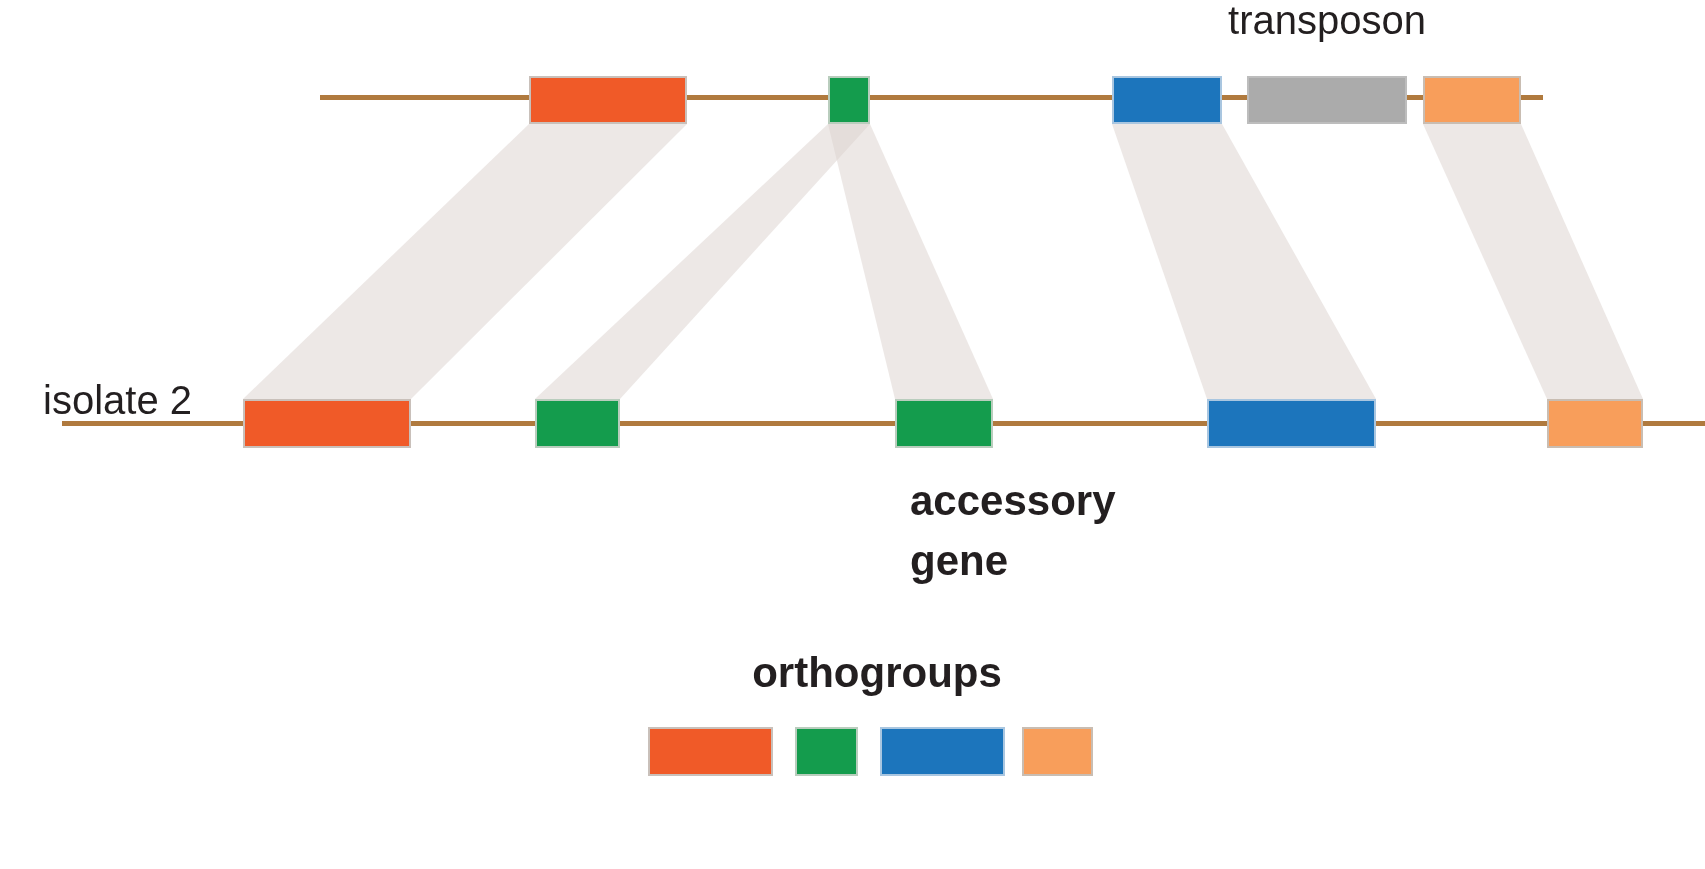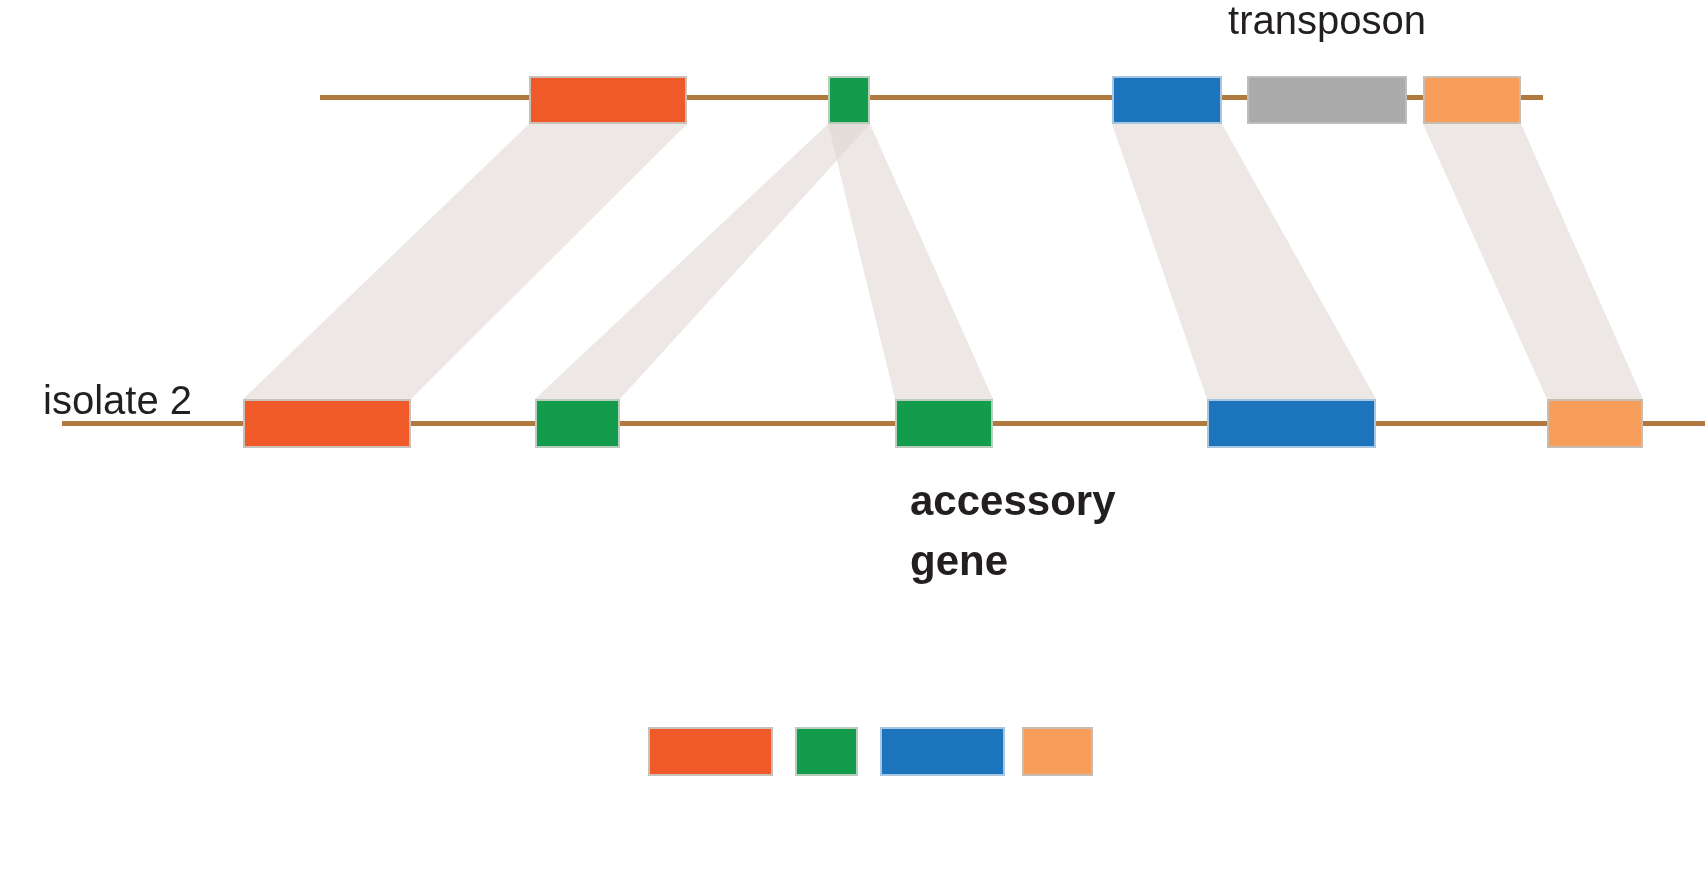--- a/index.html
+++ b/index.html
@@ -47,20 +47,21 @@
       <div class="gene" style="left: 1547px; top: 399px; width: 96px; height: 49px; background: rgb(248, 158, 91); border-color: rgb(201, 189, 178);"></div>
     </div>
 
 
   <div class="lbl" style="left:43px;top:378px;">isolate 2</div>
 
   <div class="lbl annot-center" style="left:1177px;top:-2px;width:300px;">transposon</div>
 
   <div class="lbl bold wrap" style="left:910px;top:455px;width:280px;white-space:normal;margin-top:16px;">accessory gene</div>
 
+  <div class="lbl bold annot-center" style="left:648px;top:650px;width:458px;">orthogroups</div>
 
   <div id="legend-swatches">
       <div class="swatch" style="left: 648px; top: 727px; width: 125px; height: 49px; background: rgb(240, 90, 40); border-color: rgb(201, 192, 186);"></div>
       <div class="swatch" style="left: 795px; top: 727px; width: 63px; height: 49px; background: rgb(20, 156, 77); border-color: rgb(185, 205, 189);"></div>
       <div class="swatch" style="left: 880px; top: 727px; width: 125px; height: 49px; background: rgb(28, 117, 188); border-color: rgb(169, 198, 224);"></div>
       <div class="swatch" style="left: 1022px; top: 727px; width: 71px; height: 49px; background: rgb(248, 158, 91); border-color: rgb(201, 189, 178);"></div>
     </div>
 </div>
 
 </body></html>

